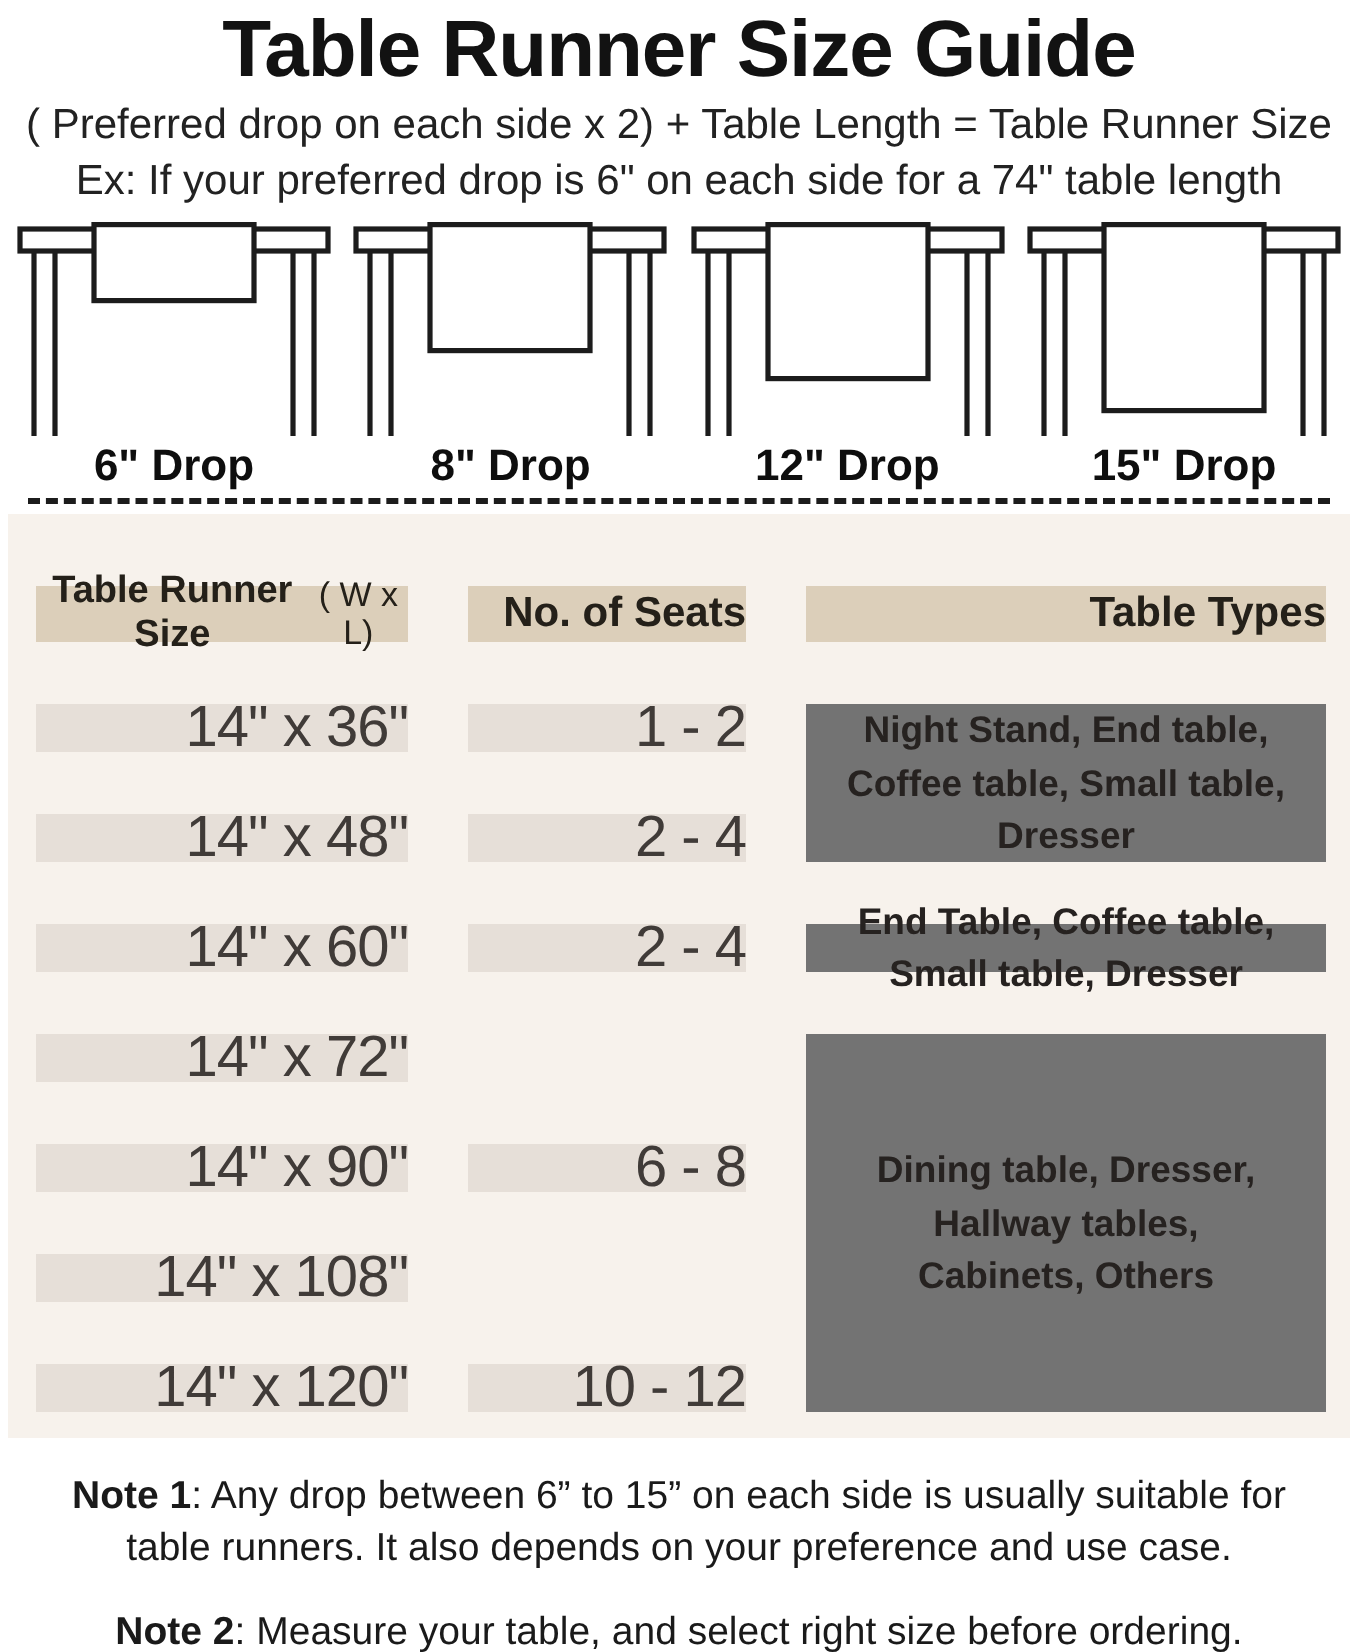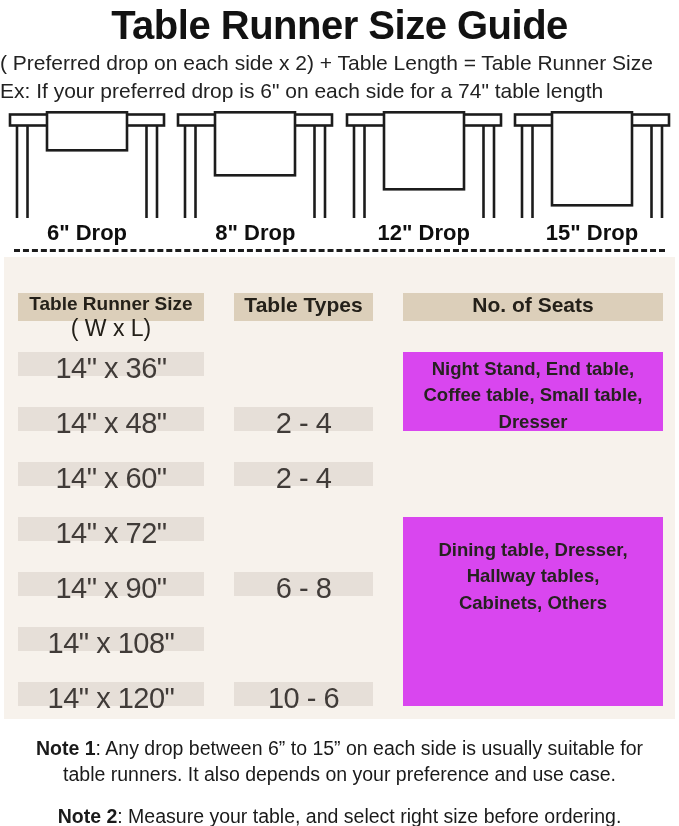--- a/index.html
+++ b/index.html
@@ -9,21 +9,21 @@
     font-family:"Liberation Sans","DejaVu Sans",sans-serif;
   }
   .canvas { width:679px; height:826px; position:relative; }
 
   .title {
     margin:0; padding-top:2px; text-align:center;
     font-size:40px; font-weight:800; letter-spacing:-0.5px;
     line-height:1.15; color:#121212;
   }
   .sub {
-    margin:2px 0 0; text-align:left;
+    margin:2px 0 0; text-align:center;
     font-size:21px; line-height:1.26; font-weight:400; color:#222;
   }
 
   .figures {
     display:flex; justify-content:space-between;
     padding:0 6px; margin-top:6px;
   }
   .figure { width:162px; text-align:center; }
   .figure svg { display:block; margin:0 auto; }
   .figure .label {
@@ -35,35 +35,35 @@
 
   .size-table {
     margin:5px 4px 0; background:#f7f2ec;
     padding:12px 12px 13px 14px;
     display:grid;
     grid-template-columns:186px 139px 1fr;
     grid-template-rows:52px repeat(7,48px);
     gap:7px 30px;
   }
   .cell {
-    display:flex; align-items:center; justify-content:flex-start;
-    flex-direction:column; text-align:center;margin-top:24px;
+    display:flex; align-items:center; justify-content:flex-end;
+    flex-direction:row; text-align:center;margin-top:24px;
   }
   .head {
     background:#dccfba; color:#242019;
     font-weight:700; font-size:21px; line-height:1.15;
   }
   .head.col1 { font-size:19px; }
-  .head .sub2 { font-weight:400; font-size:23px; }
+  .head .sub2 { font-weight:400; font-size:17px; }
   .data {
     background:#e6dfd8; font-size:29px; font-weight:400;
     color:#403b38; letter-spacing:-0.5px;
   }
   .types {
-    background:#d946ef; font-weight:700; font-size:18.5px;
+    background:#737373; font-weight:700; font-size:18.5px;
     line-height:1.42; color:#262220; padding:4px;
   }
   .types.c2 { padding:20px 34px; }
 
   .notes {
     margin-top:8px; padding:0 2px; text-align:center;
     font-size:19.5px; line-height:1.3; color:#1a1a1a;
   }
   .notes p { margin:17px; }
   .notes b { font-weight:700; }
@@ -133,34 +133,36 @@
       </div>
     </div>
 
   <div class="divider"></div>
 
   <div class="size-table" id="size-grid">
     <div class="cell head col1">
       <div>Table Runner Size</div>
       <div class="sub2">( W x L)</div>
     </div>
+    <div class="cell head">No. of Seats</div>
     <div class="cell head">Table Types</div>
-    <div class="cell head">No. of Seats</div>
   <div class="cell data" style="grid-area: 2 / 1 / 3;">14" x 36"</div>
+      <div class="cell data" style="grid-area: 2 / 2 / 3;">1 - 2</div>
       <div class="cell data" style="grid-area: 3 / 1 / 4;">14" x 48"</div>
       <div class="cell data" style="grid-area: 3 / 2 / 4;">2 - 4</div>
       <div class="cell data" style="grid-area: 4 / 1 / 5;">14" x 60"</div>
       <div class="cell data" style="grid-area: 4 / 2 / 5;">2 - 4</div>
       <div class="cell data" style="grid-area: 5 / 1 / 6;">14" x 72"</div>
       <div class="cell data" style="grid-area: 6 / 1 / 7;">14" x 90"</div>
       <div class="cell data" style="grid-area: 6 / 2 / 7;">6 - 8</div>
       <div class="cell data" style="grid-area: 7 / 1 / 8;">14" x 108"</div>
       <div class="cell data" style="grid-area: 8 / 1 / 9;">14" x 120"</div>
-      <div class="cell data" style="grid-area: 8 / 2 / 9;">10 - 6</div>
+      <div class="cell data" style="grid-area: 8 / 2 / 9;">10 - 12</div>
       <div class="cell types c0" style="grid-area: 2 / 3 / 4;">Night Stand, End table, Coffee table, Small table, Dresser</div>
+      <div class="cell types c1" style="grid-area: 4 / 3 / 5;">End Table, Coffee table, Small table, Dresser</div>
       <div class="cell types c2" style="grid-area: 5 / 3 / 9;">Dining table, Dresser, Hallway tables, Cabinets, Others</div>
     </div>
 
   <div class="notes">
     <p><b>Note 1</b><span>: Any drop between 6” to 15” on each side is usually suitable for table runners. It also depends on your preference and use case.</span></p>
     <p><b>Note 2</b><span>: Measure your table, and select right size before ordering.</span></p>
   </div>
 
 </div>
 

